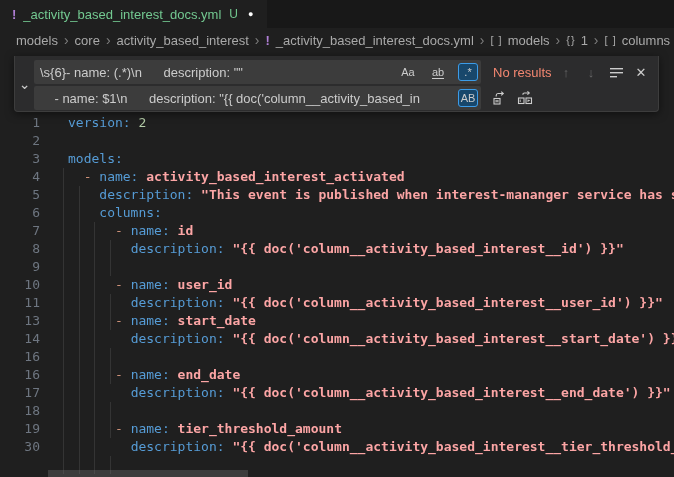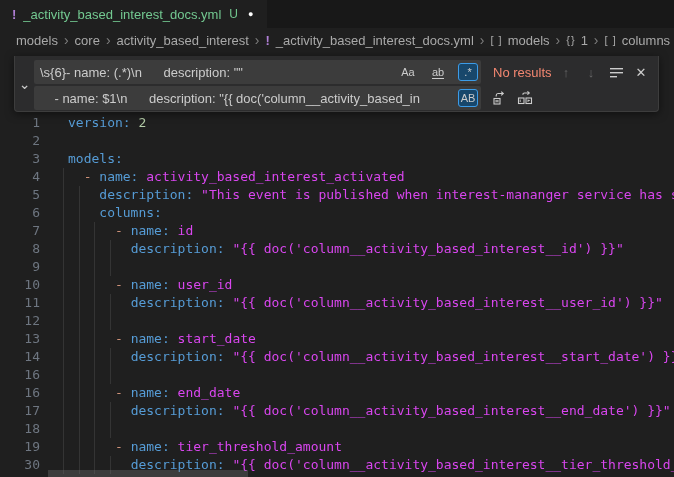--- a/index.html
+++ b/index.html
@@ -27,21 +27,21 @@
 
   
   .code-area { position:absolute; top:52px; left:0; right:0; bottom:0; overflow:hidden; }
   .lines { position:absolute; top:62px; left:0; right:0;
            font-family:"DejaVu Sans Mono", monospace; font-size:13px; }
   .code-row { position:relative; height:18px; line-height:18px; white-space:pre; }
   .ln { position:absolute; left:0; width:40px; text-align:right; color:#6e7681; }
   .code-text { position:absolute; left:68px; }
   .tok-k { color:#569cd6; }
   .tok-d { color:#ce9178; }
-  .tok-v { color:#d946ef; }
+  .tok-v { color:#fca5a5;font-weight:bold; }
   .tok-n { color:#b5cea8; }
   .tok-w { color:#d4d4d4; }
   .guide { position:absolute; width:1px; background:#343434; }
   .hscroll { position:absolute; bottom:0; left:48px; width:200px; height:7px;
              background:rgba(121,121,121,0.32); }
 
   
   .find-widget { position:absolute; left:14px; top:56px; width:645px; height:56px;
                  background:#2c2c2d; border:1px solid #3d3d3d; border-top:none;
                  border-radius:0 0 4px 4px; box-shadow:0 2px 8px rgba(0,0,0,0.5);
@@ -129,21 +129,20 @@
         <div class="code-row"><div class="ln">2</div><div class="code-text"></div></div>
         <div class="code-row"><div class="ln">3</div><div class="code-text"><span class="tok-k">models:</span></div></div>
         <div class="code-row"><div class="ln">4</div><div class="code-text"><span class="tok-w">  </span><span class="tok-d">- </span><span class="tok-k">name:</span><span class="tok-w"> </span><span class="tok-v">activity_based_interest_activated</span></div></div>
         <div class="code-row"><div class="ln">5</div><div class="code-text"><span class="tok-w">    </span><span class="tok-k">description:</span><span class="tok-w"> </span><span class="tok-v">"This event is published when interest-mananger service has success</span></div></div>
         <div class="code-row"><div class="ln">6</div><div class="code-text"><span class="tok-w">    </span><span class="tok-k">columns:</span></div></div>
         <div class="code-row"><div class="ln">7</div><div class="code-text"><span class="tok-w">      </span><span class="tok-d">- </span><span class="tok-k">name:</span><span class="tok-w"> </span><span class="tok-v">id</span></div></div>
         <div class="code-row"><div class="ln">8</div><div class="code-text"><span class="tok-w">        </span><span class="tok-k">description:</span><span class="tok-w"> </span><span class="tok-v">"{{ doc('column__activity_based_interest__id') }}"</span></div></div>
         <div class="code-row"><div class="ln">9</div><div class="code-text"></div></div>
         <div class="code-row"><div class="ln">10</div><div class="code-text"><span class="tok-w">      </span><span class="tok-d">- </span><span class="tok-k">name:</span><span class="tok-w"> </span><span class="tok-v">user_id</span></div></div>
         <div class="code-row"><div class="ln">11</div><div class="code-text"><span class="tok-w">        </span><span class="tok-k">description:</span><span class="tok-w"> </span><span class="tok-v">"{{ doc('column__activity_based_interest__user_id') }}"</span></div></div>
-        <div class="code-row"><div class="ln">12</div><div class="code-text"></div></div>
         <div class="code-row"><div class="ln">13</div><div class="code-text"><span class="tok-w">      </span><span class="tok-d">- </span><span class="tok-k">name:</span><span class="tok-w"> </span><span class="tok-v">start_date</span></div></div>
         <div class="code-row"><div class="ln">14</div><div class="code-text"><span class="tok-w">        </span><span class="tok-k">description:</span><span class="tok-w"> </span><span class="tok-v">"{{ doc('column__activity_based_interest__start_date') }}"</span></div></div>
         <div class="code-row"><div class="ln">16</div><div class="code-text"></div></div>
         <div class="code-row"><div class="ln">16</div><div class="code-text"><span class="tok-w">      </span><span class="tok-d">- </span><span class="tok-k">name:</span><span class="tok-w"> </span><span class="tok-v">end_date</span></div></div>
         <div class="code-row"><div class="ln">17</div><div class="code-text"><span class="tok-w">        </span><span class="tok-k">description:</span><span class="tok-w"> </span><span class="tok-v">"{{ doc('column__activity_based_interest__end_date') }}"</span></div></div>
         <div class="code-row"><div class="ln">18</div><div class="code-text"></div></div>
         <div class="code-row"><div class="ln">19</div><div class="code-text"><span class="tok-w">      </span><span class="tok-d">- </span><span class="tok-k">name:</span><span class="tok-w"> </span><span class="tok-v">tier_threshold_amount</span></div></div>
         <div class="code-row"><div class="ln">30</div><div class="code-text"><span class="tok-w">        </span><span class="tok-k">description:</span><span class="tok-w"> </span><span class="tok-v">"{{ doc('column__activity_based_interest__tier_threshold_amount</span></div></div>
       </div>
     <div class="hscroll"></div>

